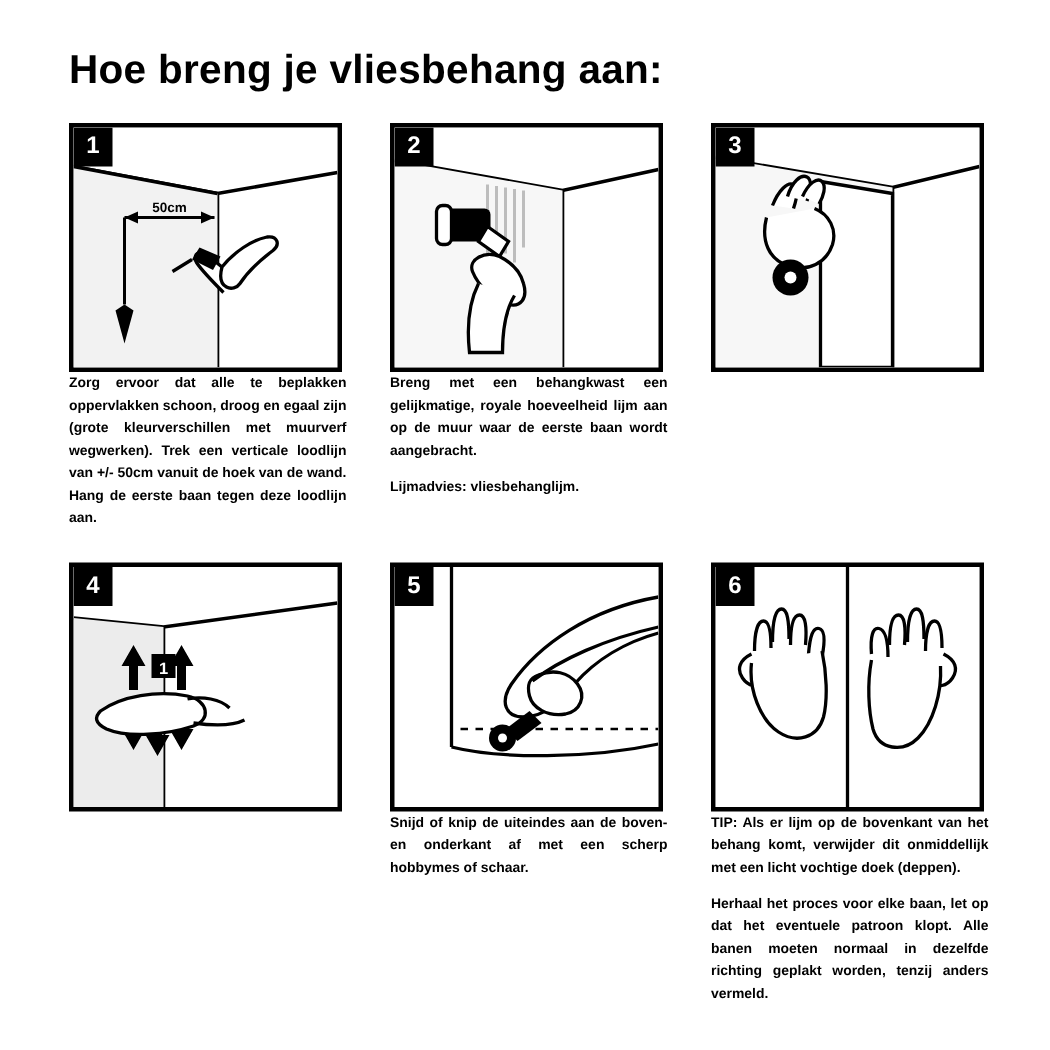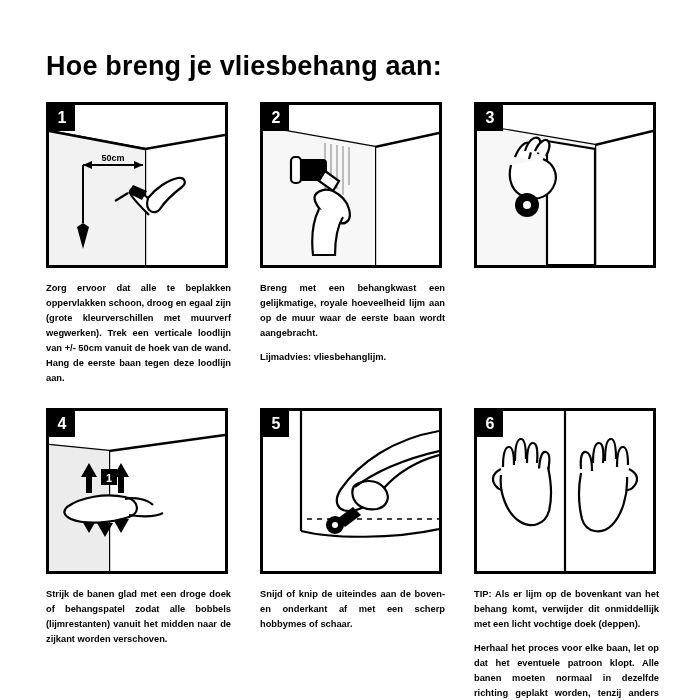--- a/index.html
+++ b/index.html
@@ -12,21 +12,21 @@
     height: 700px;
     font-family: "Liberation Sans", sans-serif;
     color: #000000;
     overflow: hidden;
   }
   .page {
     position: relative;
     width: 700px;
     height: 700px;
     box-sizing: border-box;
-    padding: 52px 40px 0 46px;
+    padding: 32px 40px 0 46px;
   }
   .title {
     font-size: 27px;
     font-weight: bold;
     letter-spacing: 0.2px;
     margin: 0 0 20px 0;
     line-height: 1.1;
   }
   .grid {
     display: grid;
@@ -59,21 +59,21 @@
     display: flex;
     align-items: center;
     justify-content: center;
     z-index: 5;
   }
   .caption {
     font-size: 9.3px;
     line-height: 1.62;
     font-weight: bold;
     width: 185px;
-    margin-top: 13px;
+    margin-top: 0;
     text-align: justify;
   }
   .caption p {
     margin: 0 0 9px 0;
   }
   .caption p:last-child { margin-bottom: 0; }
   .row2 { margin-top: 22px; }
   svg { display: block; }
 </style>
 </head>
@@ -189,21 +189,20 @@
             <path d="M56 126 l8 -14 h-5 v-18 h-6 v18 h-5z"></path>
           </g>
           <text x="60" y="71" font-family="Liberation Sans, sans-serif" font-size="11" font-weight="bold" fill="#fff" text-anchor="middle">1</text>
 
           <path d="M18 96 c14 -10 38 -14 58 -10 c14 3 16 16 4 20 c-18 6 -44 8 -58 2 c-8 -4 -8 -8 -4 -12z" fill="#fff" stroke="#000" stroke-width="2.2"></path>
           <path d="M76 88 c10 -2 22 0 28 6" fill="none" stroke="#000" stroke-width="2.2"></path>
           <path d="M80 104 c14 2 26 2 34 -2" fill="none" stroke="#000" stroke-width="2.2"></path>
         </svg>
       </div>
       <div class="caption">
-        <p>Strijk de banen glad met een droge doek of behangspatel zodat alle bobbels (lijmrestanten) vanuit het midden naar de zijkant worden verschoven.</p>
       </div>
     </div>
 
     <div class="step row2">
       <div class="panel">
         <div class="badge">5</div>
         <svg width="176" height="160" viewBox="0 0 176 160">
 
           <path d="M38 0 L38 120 L176 120 L176 0 Z" fill="#ffffff"></path>
           <line x1="38" y1="0" x2="38" y2="120" stroke="#000" stroke-width="2.2"></line>

